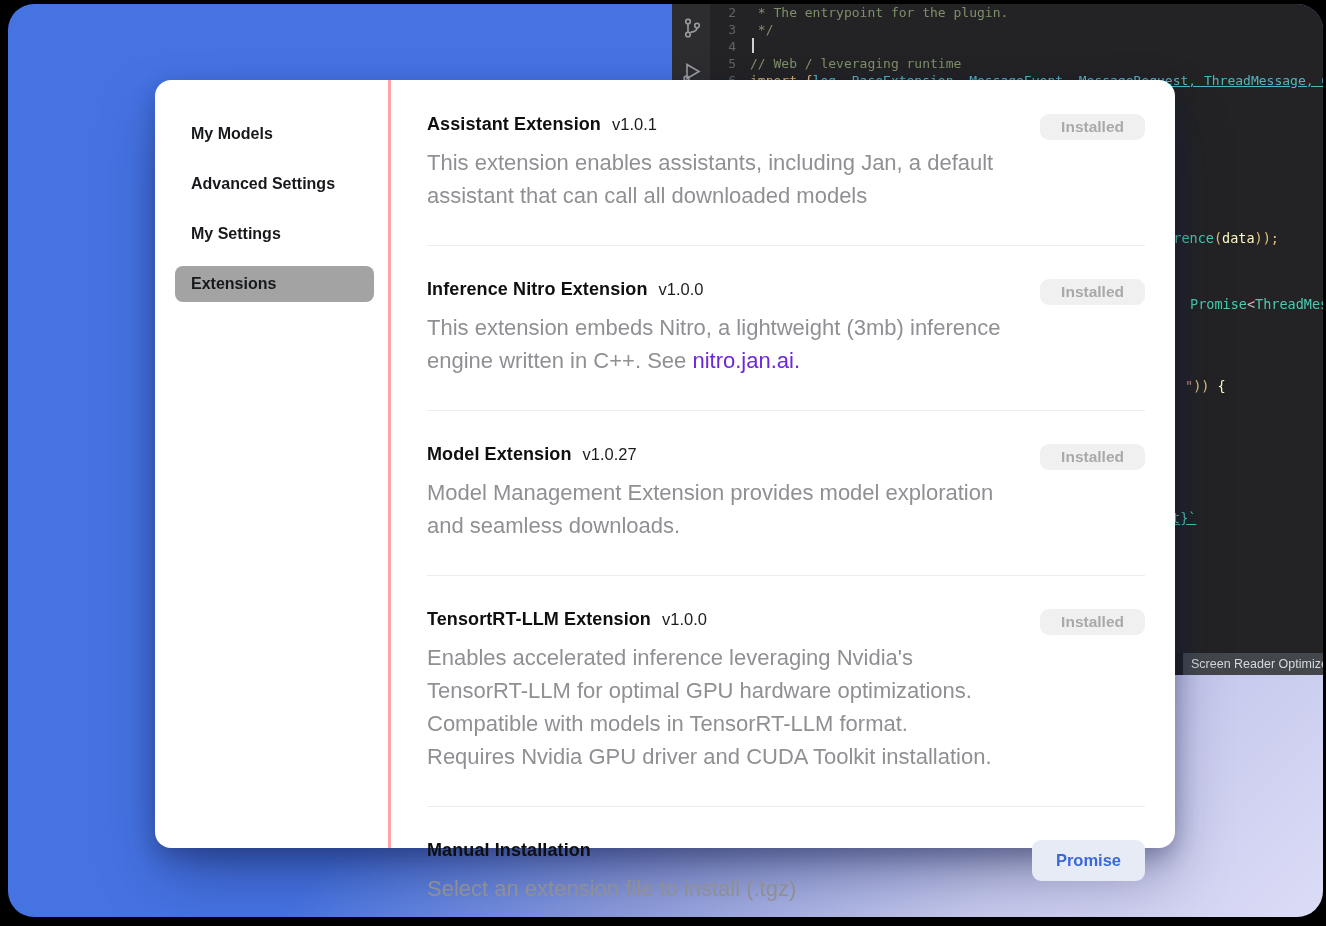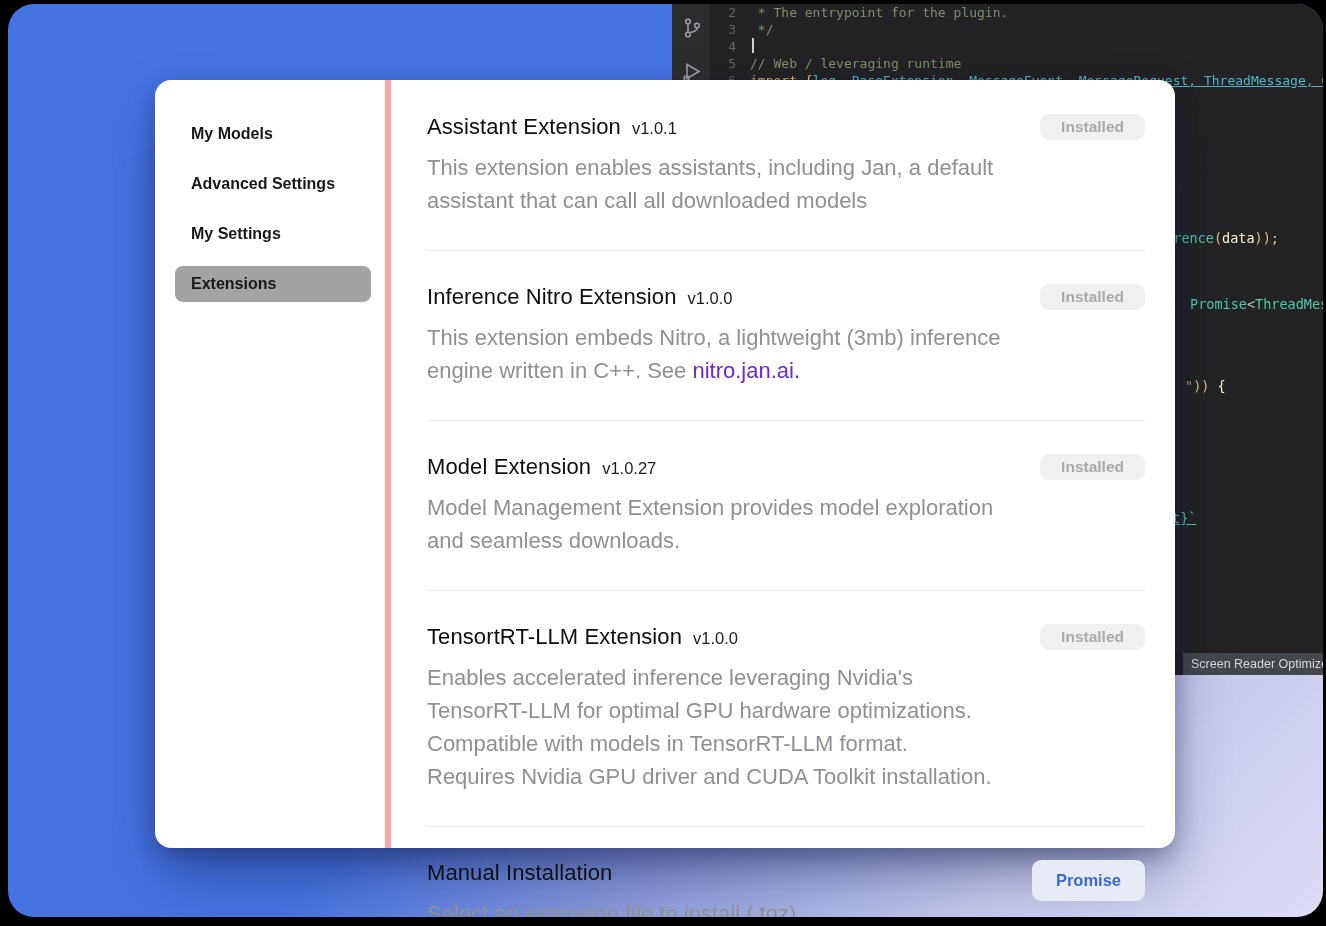--- a/index.html
+++ b/index.html
@@ -55,35 +55,35 @@
     height:22px; line-height:22px; background:#43474C; color:#D6DADD;
     padding:0 8px; width:140px; overflow:hidden; white-space:nowrap; flex:none;
   }
 
   
   .card {
     position:absolute; left:147px; top:76px; width:1020px; height:768px;
     background:#ffffff; border-radius:16px; z-index:5; display:flex;
     box-shadow:0 30px 60px -12px rgba(15,23,70,.5), 0 8px 22px rgba(15,23,70,.28);
   }
-  .sidebar { width:236px; flex:none; padding:36px 14px 0 20px; border-right:6px solid #fca5a5; }
+  .sidebar { width:236px; flex:none; padding:36px 14px 0 20px; border-right:3px solid #fca5a5; }
   .side-item {
     font-size:16px; font-weight:700; color:#17181C;
     padding:9px 16px; border-radius:8px; margin-bottom:14px; cursor:pointer;
   }
   .side-item.selected { background:#a3a3a3; }
 
   .content { flex:1; padding:34px 30px 0 36px; }
   .ext-row { display:flex; justify-content:space-between; align-items:flex-start;
     padding:33px 0; border-bottom:1px solid #ECECEC; }
   .ext-row.first { padding-top:0; }
   .ext-row.last { border-bottom:none; }
   .ext-text { max-width:585px; }
   .ext-title-line { display:flex; align-items:baseline; margin-bottom:11px; }
-  .ext-name { font-size:22px; font-weight:400; color:#0F0F10; letter-spacing:.1px;text-align:right; }
+  .ext-name { font-size:18px; font-weight:700; color:#0F0F10; letter-spacing:.1px;text-align:right; }
   .ext-version { font-size:16.5px; font-weight:400; color:#1D1D1F; margin-left:11px; }
   .ext-desc { font-size:22px; color:#8F9094; line-height:1.5; max-width:575px; }
   .ext-desc a { color:#6d28d9; text-decoration:none; cursor:pointer; }
 
   .btn { border:none; border-radius:9px; padding:4px 21px; font-size:15.5px;
     font-family:"Liberation Sans", sans-serif; cursor:pointer; flex:none; }
   .btn-installed { background:#F0F0F0; color:#A9A9A9; font-weight:600; }
   .btn-select { background:#E7EBF5; color:#3B68D8; font-weight:700; font-size:16.5px; padding:11px 24px; }
 </style>
 </head>

